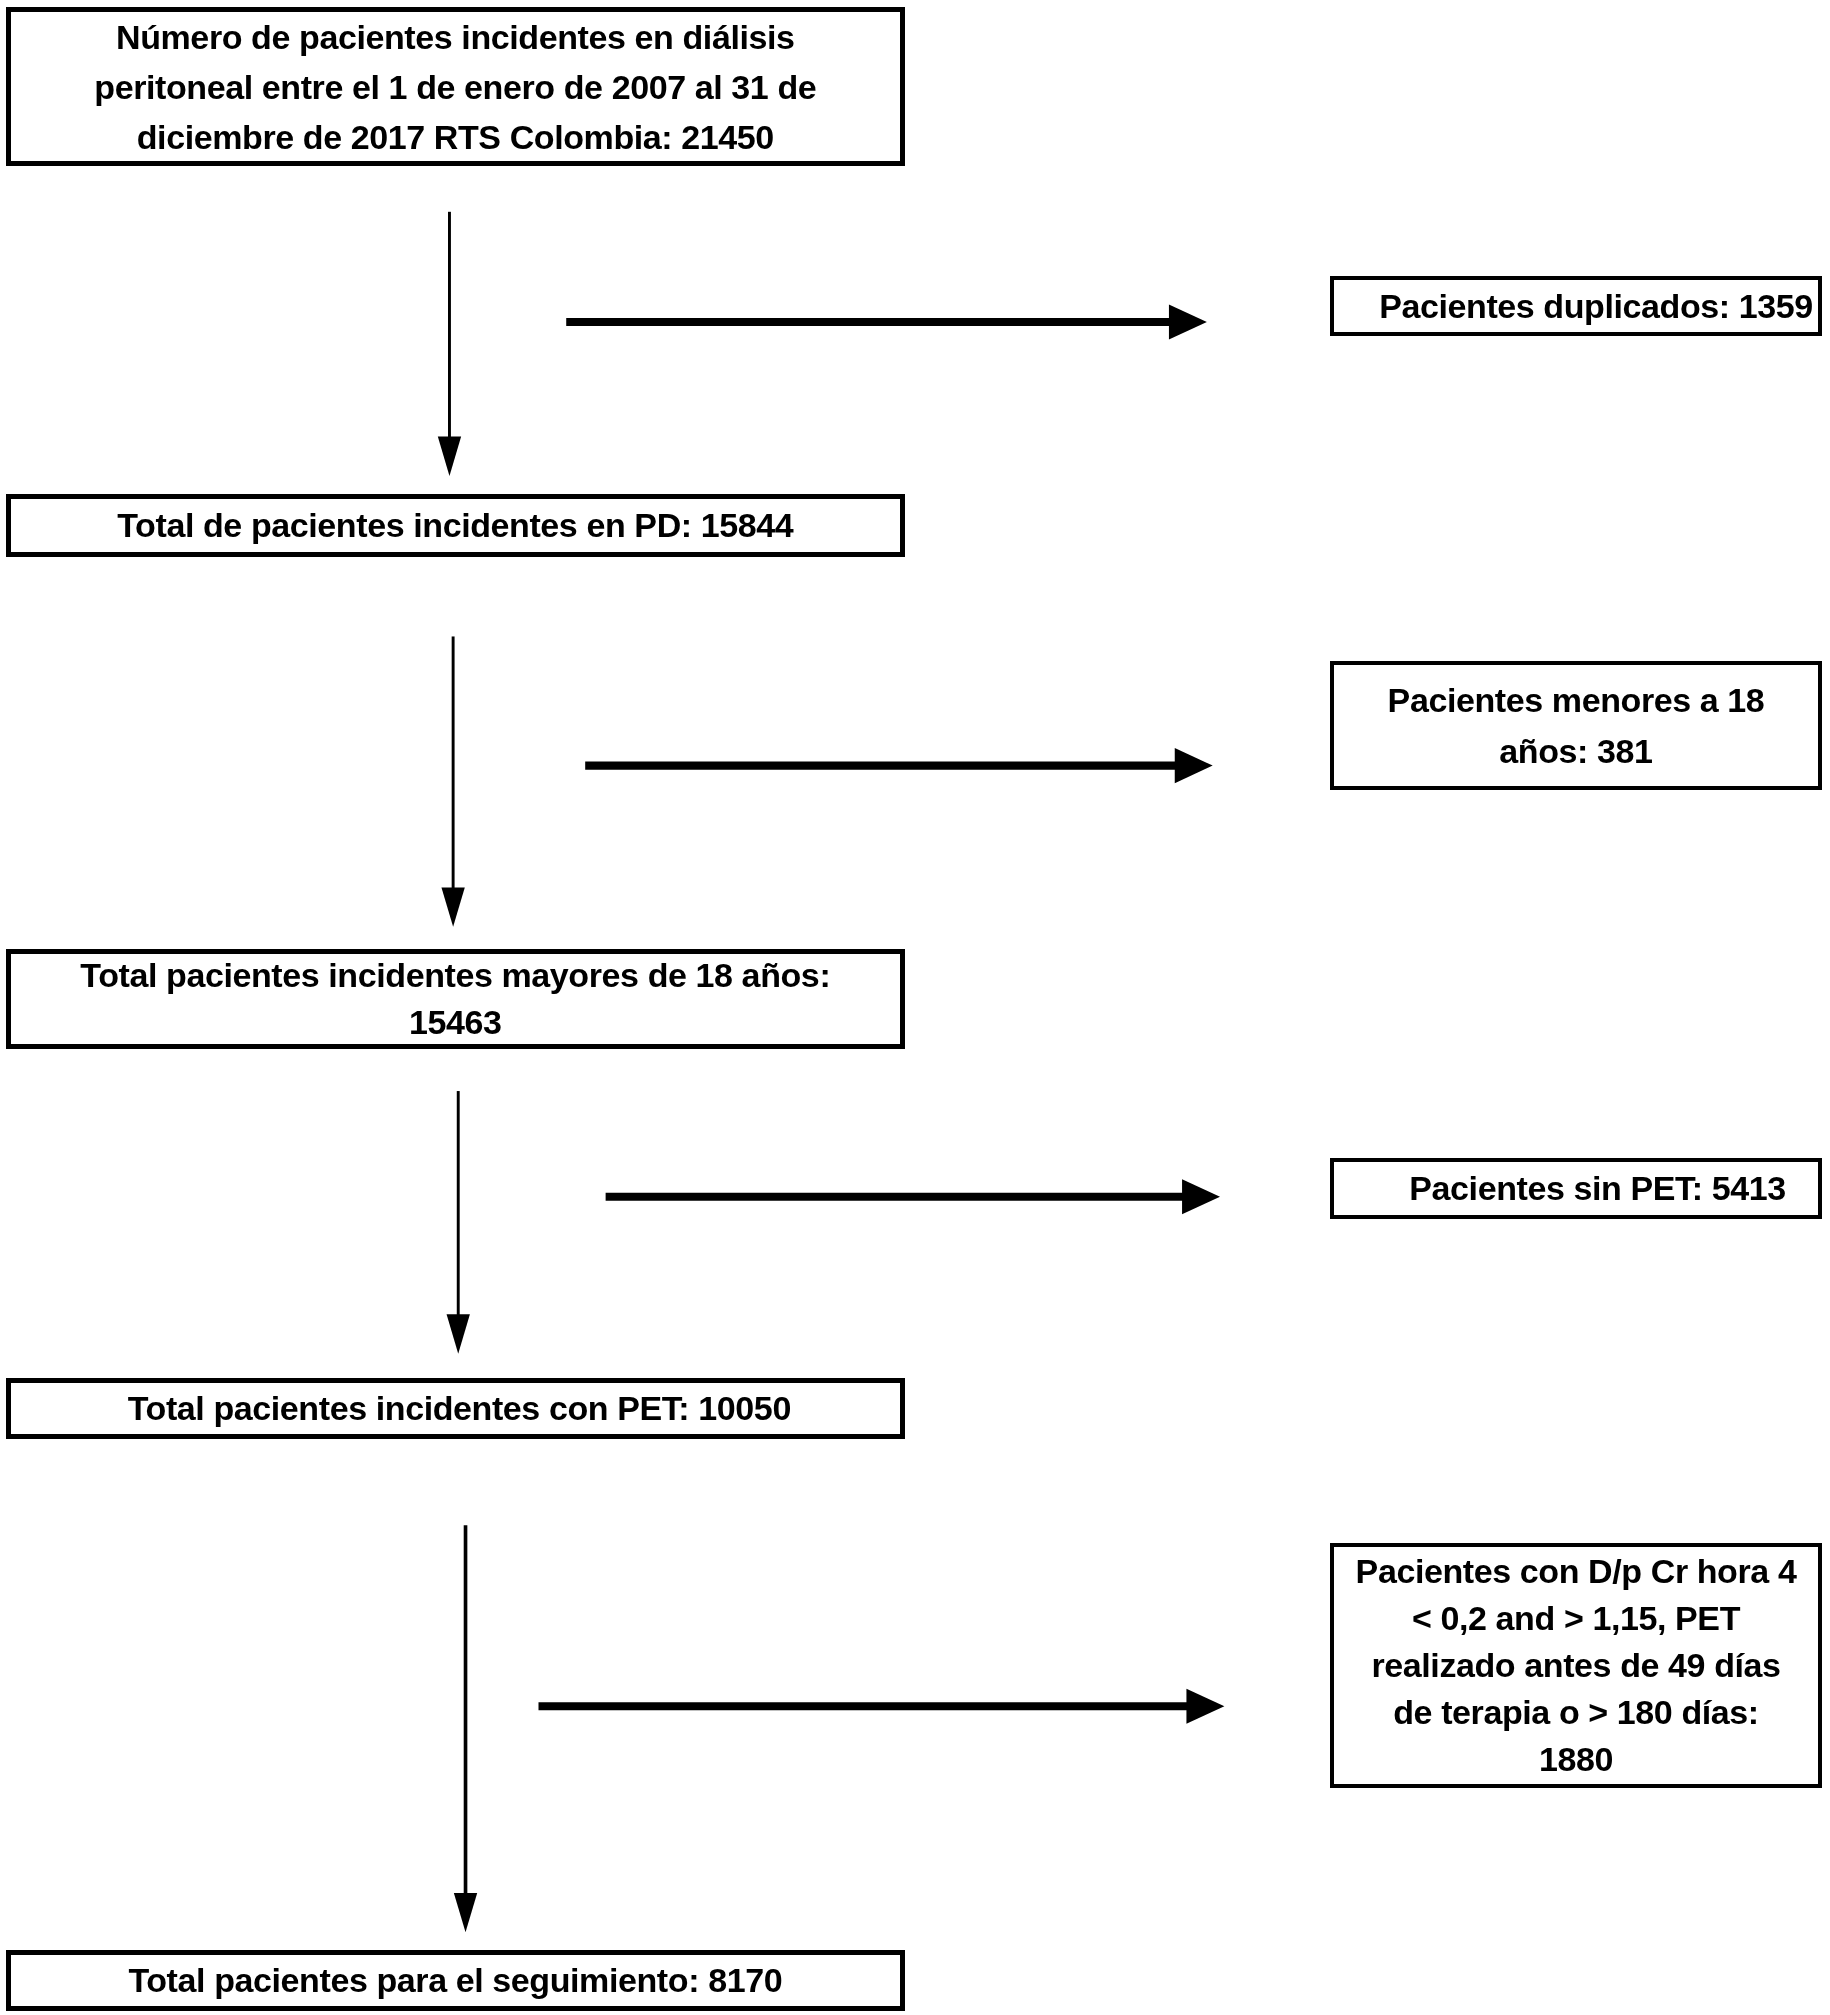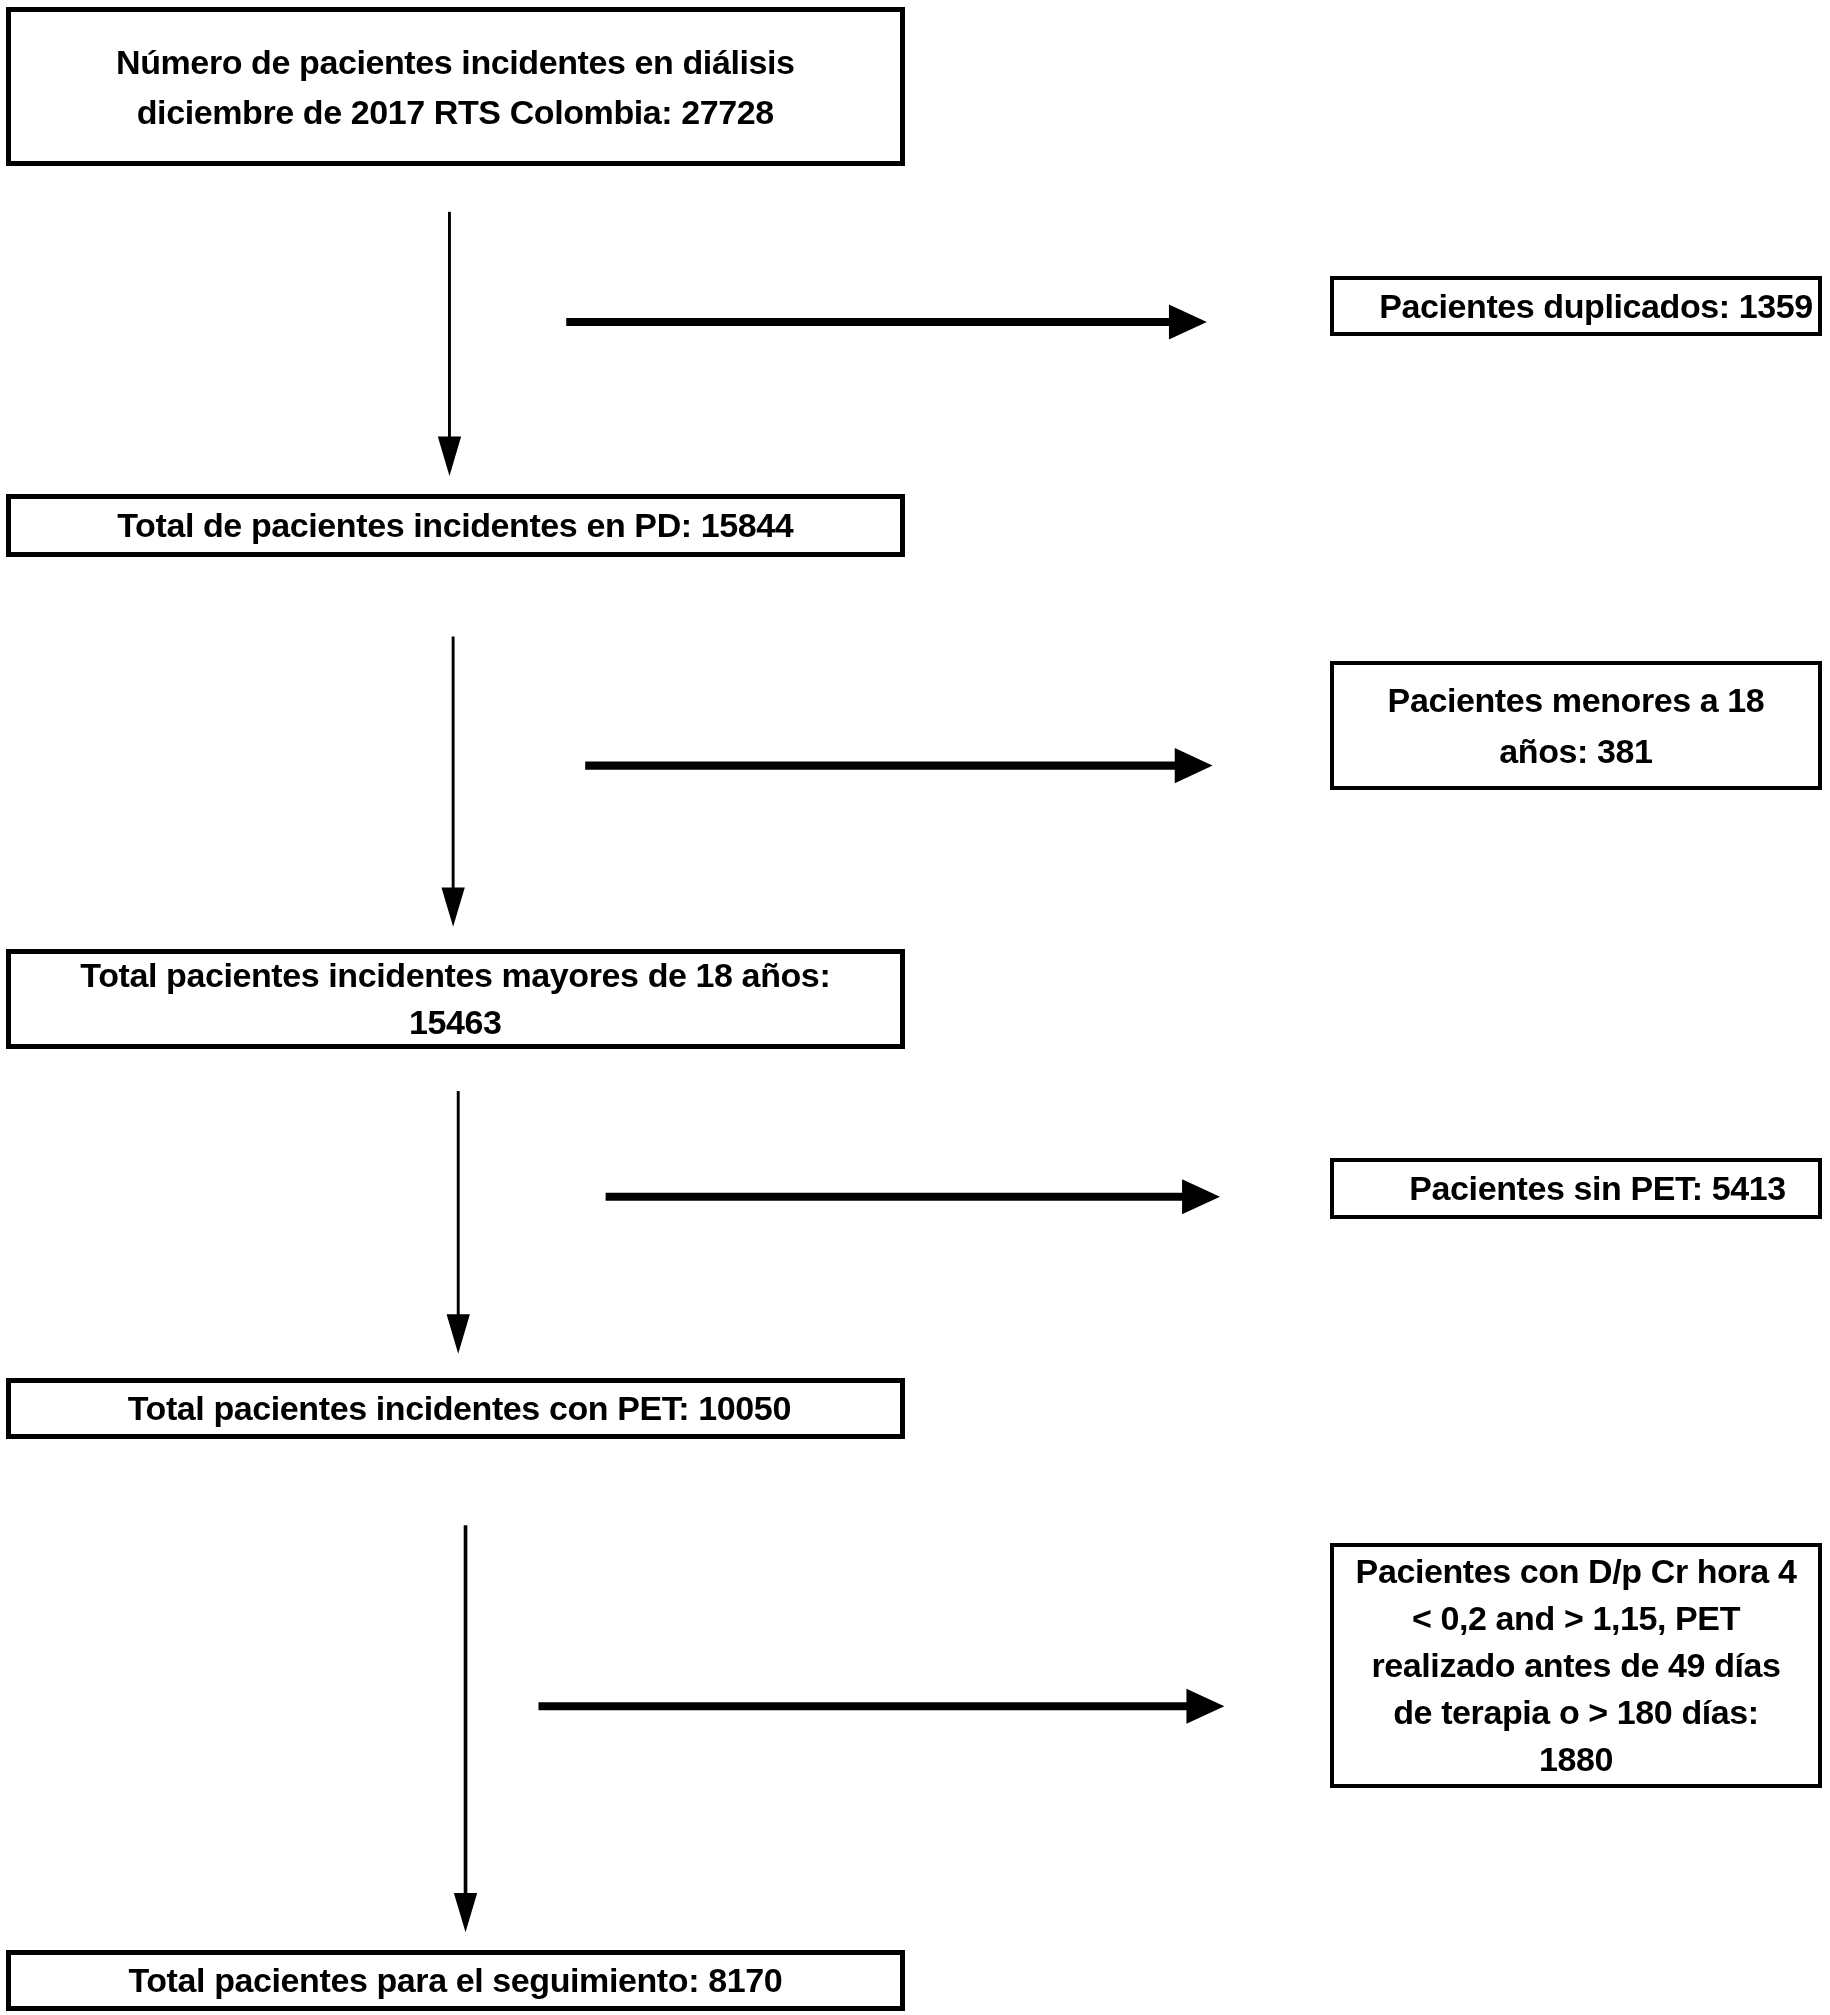--- a/index.html
+++ b/index.html
@@ -87,21 +87,22 @@
       <polygon points="1620,1616 1620,1664 1672,1640" fill="#000000"></polygon>
     </g>
     <g>
       <line x1="738" y1="2338" x2="1630" y2="2338" stroke="#000000" stroke-width="11"></line>
       <polygon points="1626,2314 1626,2362 1678,2338" fill="#000000"></polygon>
     </g>
   </svg>
 
   <div class="box main box-a">
     <div class="tline">Número de pacientes incidentes en diálisis</div>
-    <div class="tline">diciembre de 2017 RTS Colombia: 27728</div>
+    <div class="tline">peritoneal entre el 1 de enero de 2007 al 31 de</div>
+    <div class="tline">diciembre de 2017 RTS Colombia: 21450</div>
   </div>
 
   <div class="box main box-b">
     <div class="tline">Total de pacientes incidentes en PD: 15844</div>
   </div>
 
   <div class="box main box-c">
     <div class="tline">Total pacientes incidentes mayores de 18 años:</div>
     <div class="tline">15463</div>
   </div>

